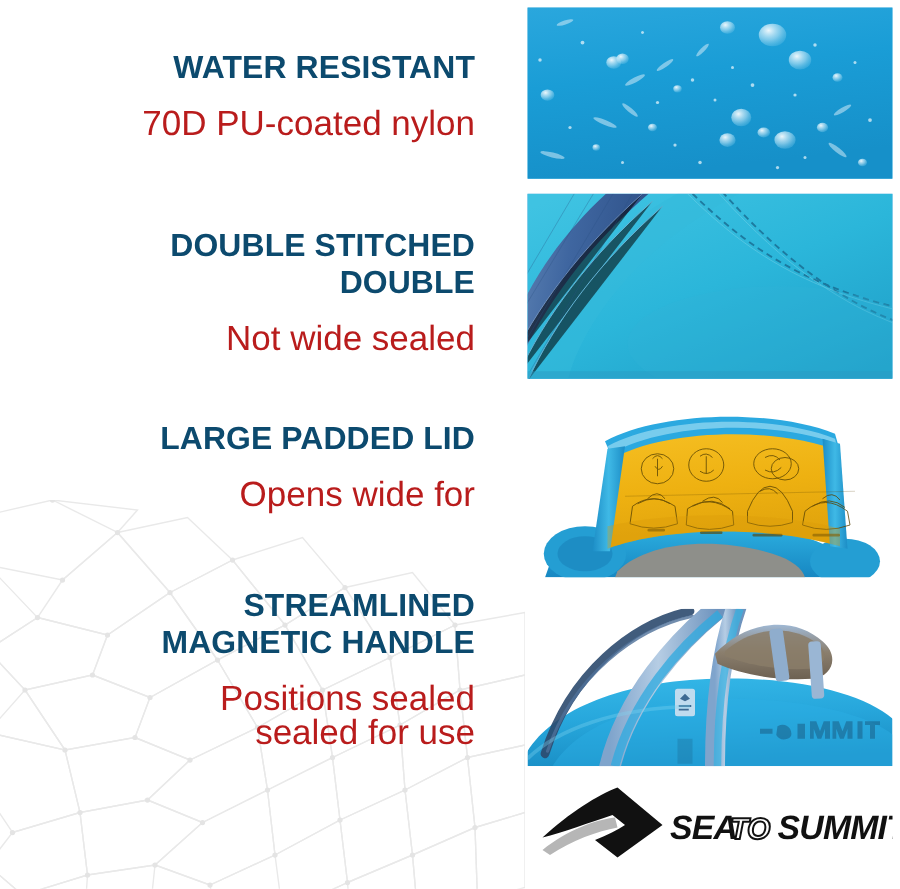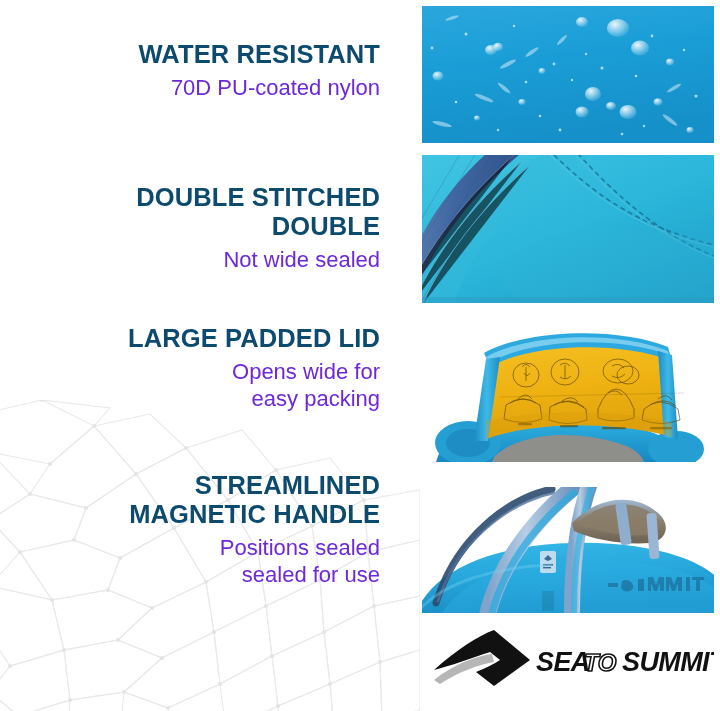--- a/index.html
+++ b/index.html
@@ -40,31 +40,31 @@
   }
   .feature-title {
     color:#0c4a6e;
     font-weight:bold;
     font-size:25.5px;
     line-height:29px;
     letter-spacing:0.1px;
   }
   .feature-title .tline { display:block; }
   .feature-sub {
-    color:#6d28d9;
-    font-size:22px;
+    color:#b91c1c;
+    font-size:28px;
     line-height:27px;
     font-weight:normal;
-    margin-top:5px;
+    margin-top:16px;
   }
   .feature-sub .sline { display:block; }
 
   #feature-0 { top:40px; }
   #feature-1 { top:183px; }
-  #feature-2 { top:324px; }
+  #feature-2 { top:337px; }
   #feature-3 { top:471px; }
 
   
   #photos {
     position:absolute;
     left:422px; top:0;
     width:292px; height:711px;
     z-index:2;
   }
   .photo {
@@ -203,21 +203,20 @@
         <span class="sline">Not wide sealed</span>
       </div>
     </div>
 
     <div class="feature" id="feature-2">
       <div class="feature-title">
         <span class="tline">LARGE PADDED LID</span>
       </div>
       <div class="feature-sub">
         <span class="sline">Opens wide for</span>
-        <span class="sline">easy packing</span>
       </div>
     </div>
 
     <div class="feature" id="feature-3">
       <div class="feature-title">
         <span class="tline">STREAMLINED</span>
         <span class="tline">MAGNETIC HANDLE</span>
       </div>
       <div class="feature-sub">
         <span class="sline">Positions sealed</span>

